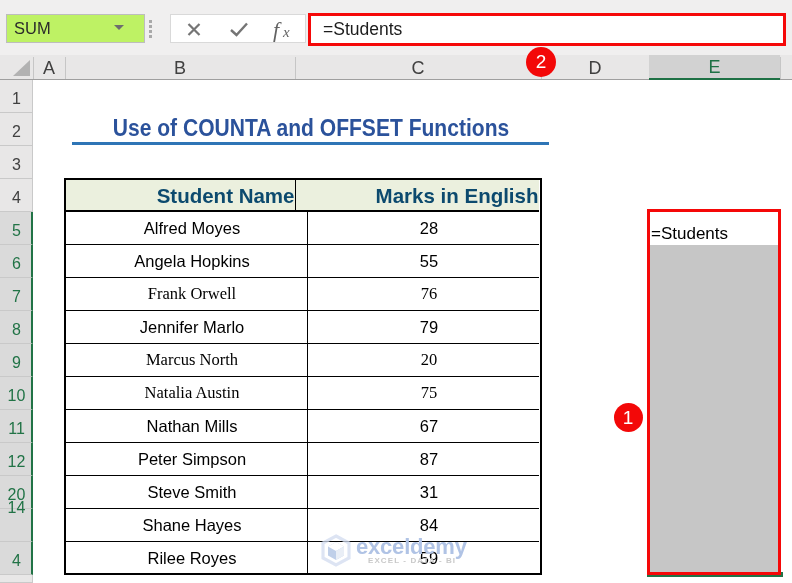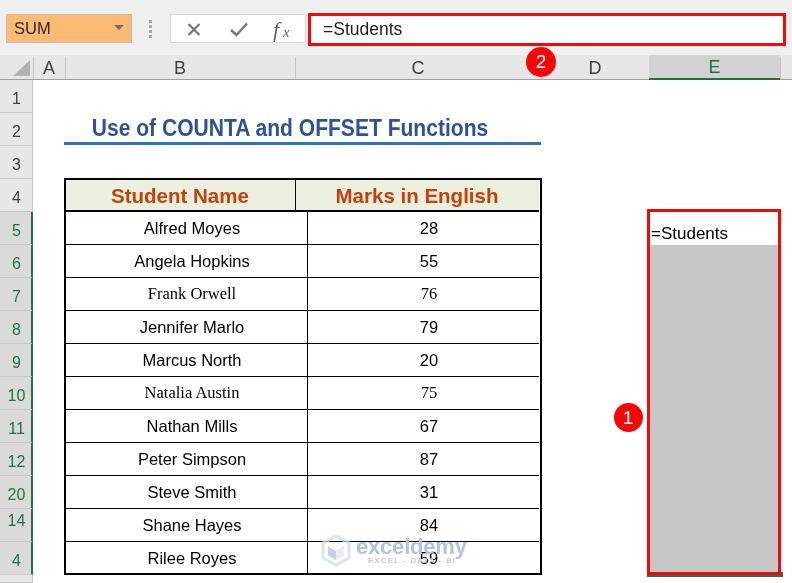--- a/index.html
+++ b/index.html
@@ -3,21 +3,21 @@
 <meta charset="utf-8">
 <style>
   * { margin:0; padding:0; box-sizing:border-box; }
   html,body { width:792px; height:583px; overflow:hidden; }
   body { font-family:"Liberation Sans", sans-serif; }
   #screen { position:relative; width:792px; height:583px; background:#fff; overflow:hidden; }
   .abs { position:absolute; }
 
   
   #topbar { left:0; top:0; width:792px; height:55px; background:#f0efef; }
-  #namebox { left:6px; top:14px; width:126px; height:29px; background:#fdba74; border:1px solid #bdbdbd; }
+  #namebox { left:6px; top:14px; width:139px; height:29px; background:#bef264; border:1px solid #bdbdbd; }
   #namebox .txt { position:absolute; left:7px; top:0; line-height:27px; font-size:16.5px; color:#2b2b2b; }
   #nb-arrow { left:114px; top:25px; width:0; height:0; border-left:5px solid transparent; border-right:5px solid transparent; border-top:5px solid #6e6e6e; }
   .dot { width:3px; height:3px; background:#a9a9a9; left:149px; }
   #fxbox { left:170px; top:14px; width:136px; height:29px; background:#fff; border:1px solid #d9d9d9; }
   #redformula { left:308px; top:13px; width:478px; height:33px; background:#fff; border:3.5px solid #f50808; }
   #redformula .txt { position:absolute; left:12px; top:0; line-height:26px; font-size:17.5px; color:#1c1c1c; }
 
   
   #colhead { left:0; top:55px; width:792px; height:25px; background:#e8e7e7; border-bottom:1px solid #9f9f9f; }
   .chsep { top:57px; width:1px; height:22px; background:#c6c6c6; }
@@ -25,30 +25,30 @@
   #ehead { left:649px; top:55px; width:131px; height:24.5px; background:#d2d2d2; border-bottom:2.5px solid #1e7145; line-height:24px; text-align:center; font-size:18px; color:#1e7145; }
   #selall { left:13px; top:60px; width:0; height:0; border-left:17px solid transparent; border-bottom:16px solid #b2b2b2; }
 
   
   .rown { left:0; width:33px; height:33px; line-height:33px; padding-top:2px; text-align:center; font-size:16px; color:#404040; z-index:3; }
   .gutcell { left:0; width:33px; height:33px; background:#e8e7e7; border-bottom:1px solid #c9c9c9; border-right:1px solid #c9c9c9; }
   .gutsel { background:#dadada; border-right:2px solid #217346; }
   .gutsel2 { color:#217346; }
 
   
-  #title { left:64px; top:112px; width:477px; height:33px; border-bottom:3.5px solid #2e75b6; text-align:left; font-size:24px; font-weight:bold; color:#2b529b; line-height:31px; }
+  #title { left:72px; top:112px; width:477px; height:33px; border-bottom:3.5px solid #2e75b6; text-align:center; font-size:24px; font-weight:bold; color:#2b529b; line-height:31px; }
   #title span { display:inline-block; transform:scaleX(0.877); transform-origin:center; white-space:nowrap; }
 
   
   #tbl { left:63.5px; top:178px; width:478px; height:397px; border:2.5px solid #000; background:#fff; }
   .trow { position:absolute; left:0; width:473px; height:33px; border-bottom:1.5px solid #000; }
   #thead-row { height:31.5px; background:#ebf0de; border-bottom:2.5px solid #000; }
   .tc1 { position:absolute; left:0; top:0; width:229px; height:100%; text-align:center; }
   .tc2 { position:absolute; left:229px; top:0; width:244px; height:100%; border-left:1.5px solid #000; text-align:center; }
-  .hcell { font-size:20.5px; font-weight:bold; color:#c2410c; line-height:31px; }
+  .hcell { font-size:20.5px; font-weight:bold; color:#0c4a6e; line-height:31px;text-align:right; }
   .dcell { font-size:16.5px; color:#000; line-height:32px;margin-left:12px; }
 
   
   #selgray { left:649px; top:244.5px; width:131px; height:330px; background:#c6c6c6; }
   #greensel { left:646.5px; top:209.5px; width:134.5px; height:367px; border:2px solid #217346; }
   #e5txt { left:651px; top:211.5px; width:128px; height:33px; background:#fff; font-size:17px; color:#000; }
   #e5txt span { position:absolute; left:0px; top:12.5px; }
   #redrect { left:647px; top:209px; width:134px; height:366px; border:3.5px solid #f50808; z-index:5; }
   #handle { left:776.5px; top:571.5px; width:6.5px; height:5.5px; background:#217346; z-index:4; }
 
@@ -118,21 +118,21 @@
     <div class="abs rown gutsel2" style="top:343.5px">9</div>
     <div class="abs gutcell gutsel" style="top:376.5px"></div>
     <div class="abs rown gutsel2" style="top:376.5px">10</div>
     <div class="abs gutcell gutsel" style="top:409.5px"></div>
     <div class="abs rown gutsel2" style="top:409.5px">11</div>
     <div class="abs gutcell gutsel" style="top:442.5px"></div>
     <div class="abs rown gutsel2" style="top:442.5px">12</div>
     <div class="abs gutcell gutsel" style="top:475.5px"></div>
     <div class="abs rown gutsel2" style="top:475.5px">20</div>
     <div class="abs gutcell gutsel" style="top:508.5px"></div>
-    <div class="abs rown gutsel2" style="top:502px">14</div>
+    <div class="abs rown gutsel2" style="top:489px">14</div>
     <div class="abs gutcell gutsel" style="top:541.5px"></div>
     <div class="abs rown gutsel2" style="top:541.5px">4</div>
     <div class="abs gutcell" style="top:574.5px; height:8.5px"></div>
 
   <div class="abs" id="title"><span>Use of COUNTA and OFFSET Functions</span></div>
 
   <div class="abs" id="tbl">
     <div class="trow" id="thead-row" style="top:0">
       <div class="tc1 hcell">Student Name</div>
         <div class="tc2 hcell">Marks in English</div>
@@ -146,21 +146,21 @@
         <div class="tc2 dcell">55</div>
       </div>
       <div class="trow" style="top:97.5px;font-family:Liberation Serif, serif;">
         <div class="tc1 dcell">Frank Orwell</div>
         <div class="tc2 dcell">76</div>
       </div>
       <div class="trow" style="top:130.5px;">
         <div class="tc1 dcell">Jennifer Marlo</div>
         <div class="tc2 dcell">79</div>
       </div>
-      <div class="trow" style="top:163.5px;">
+      <div class="trow" style="top:163.5px;font-family:Liberation Serif, serif;">
         <div class="tc1 dcell">Marcus North</div>
         <div class="tc2 dcell">20</div>
       </div>
       <div class="trow" style="top:196.5px;font-family:Liberation Serif, serif;">
         <div class="tc1 dcell">Natalia Austin</div>
         <div class="tc2 dcell">75</div>
       </div>
       <div class="trow" style="top:229.5px;">
         <div class="tc1 dcell">Nathan Mills</div>
         <div class="tc2 dcell">67</div>

